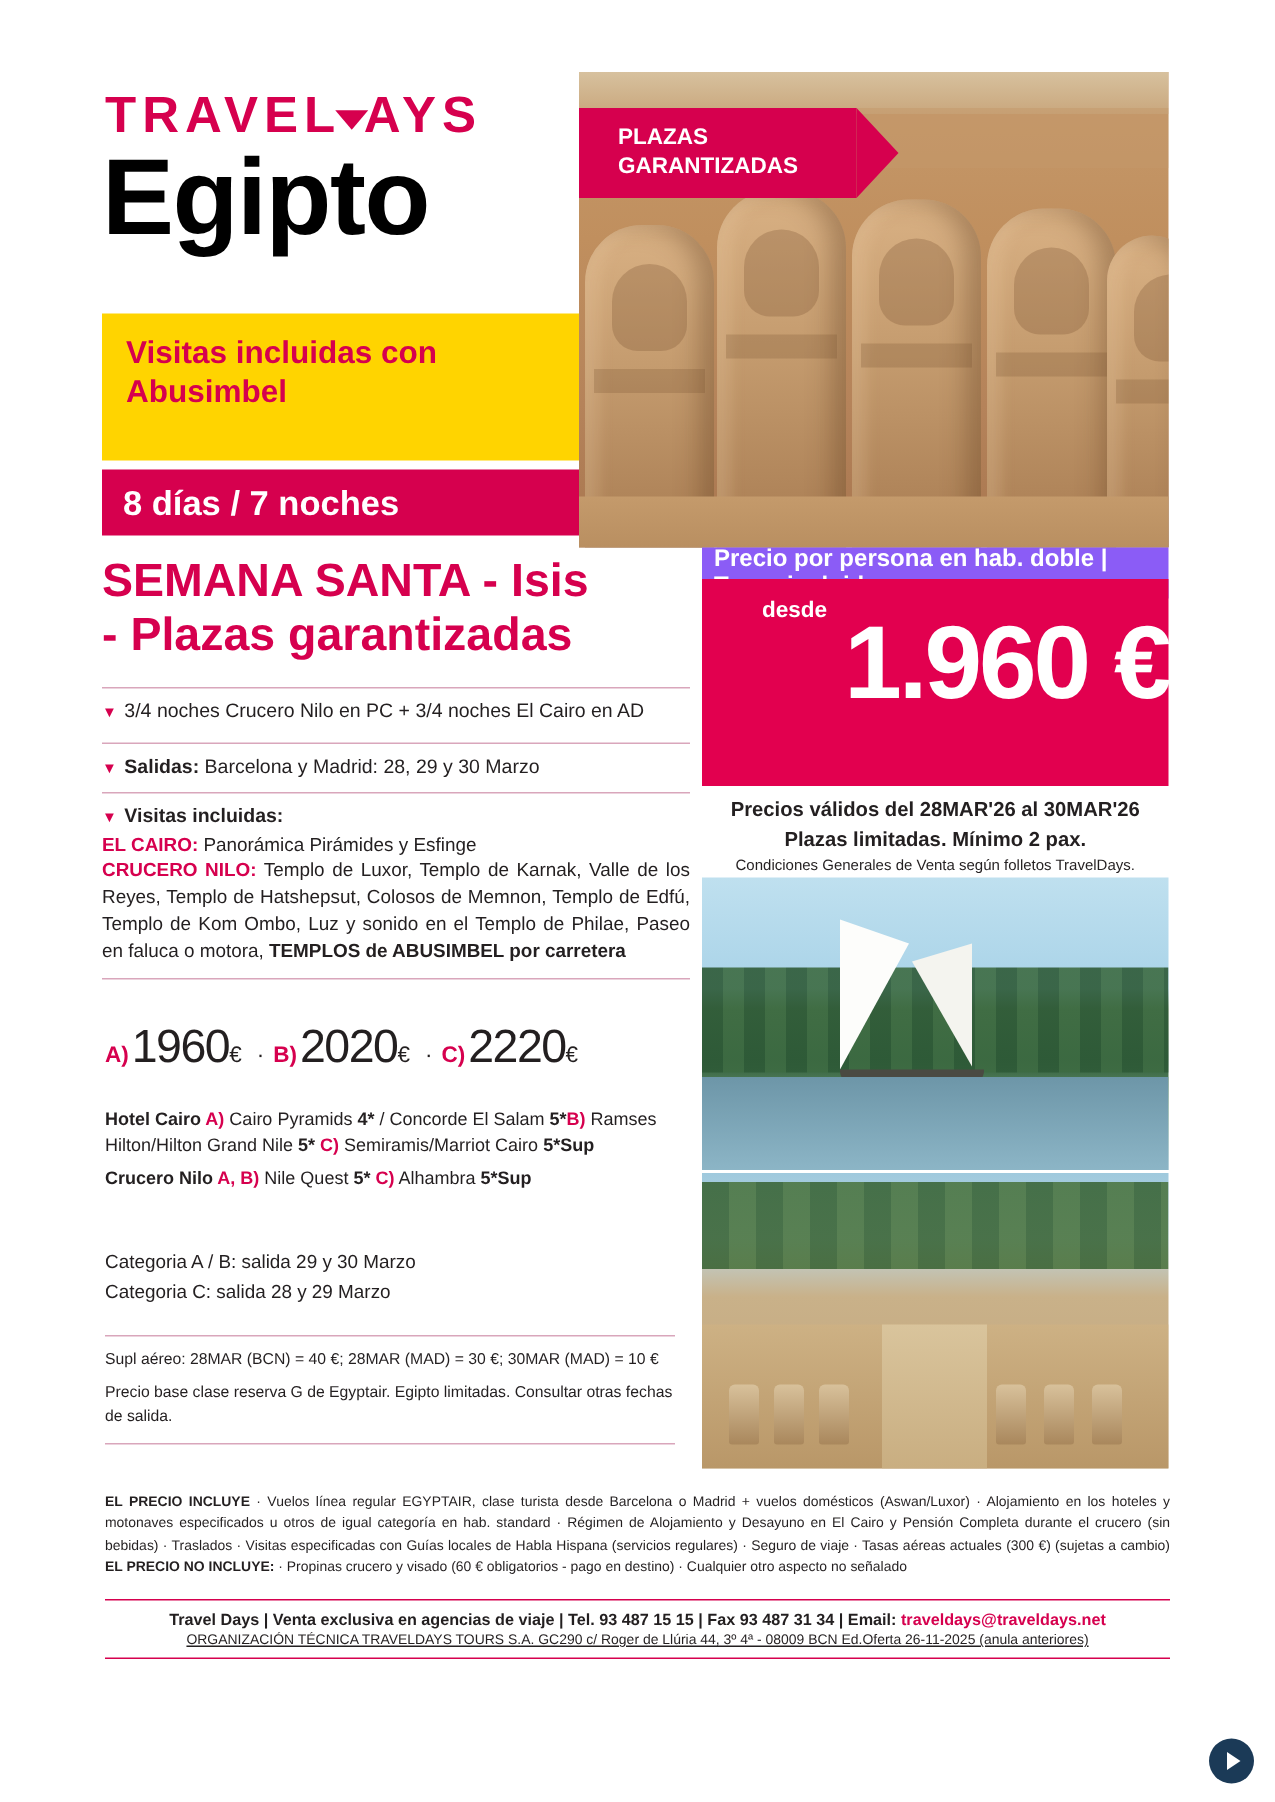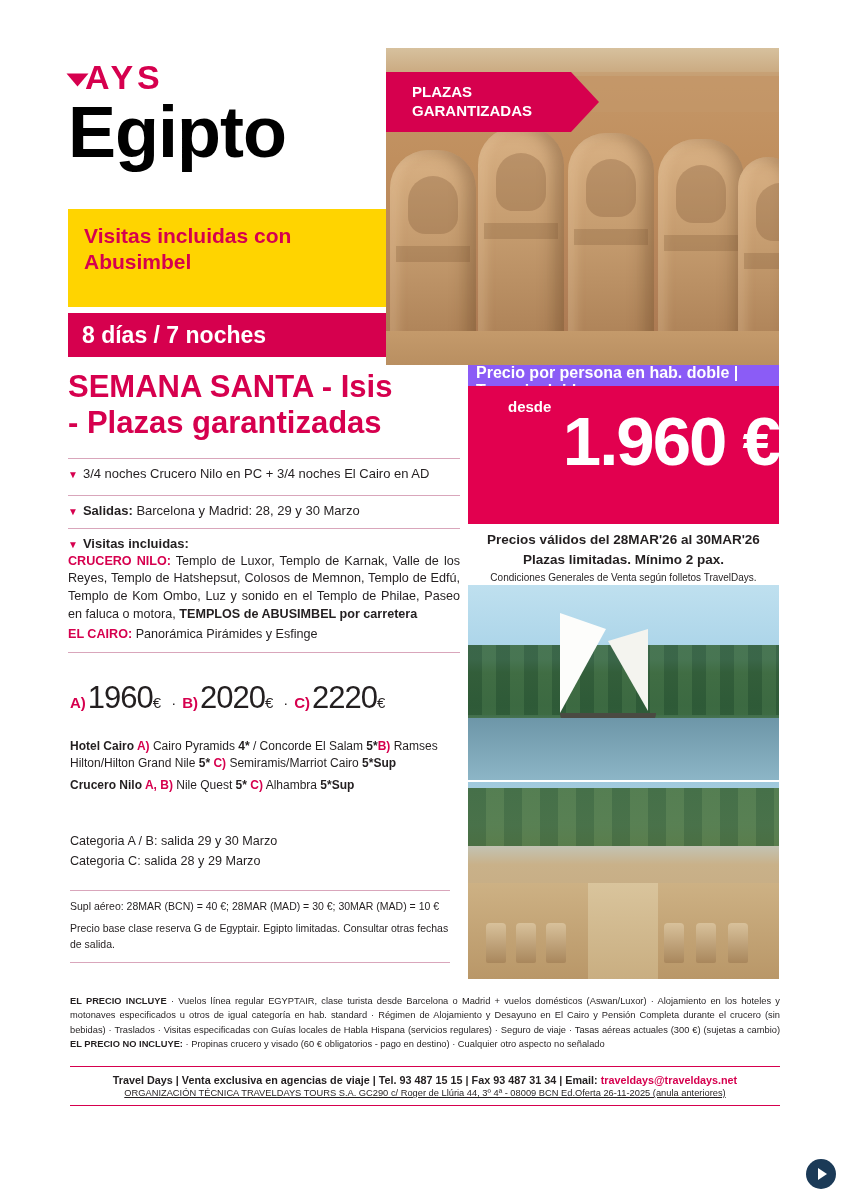--- a/index.html
+++ b/index.html
@@ -287,20 +287,21 @@
     border-bottom: 6px solid transparent;
     margin-left: 2px;
   }
 </style>
 </head>
 <body>
 
 <div class="page">
 
   <div class="logo">
+    <span>TRAVEL</span>
       <span class="tri"></span>
       <span>AYS</span>
   </div>
 
   <div class="maintitle">Egipto</div>
 
   <div class="yellowbox">
     <div class="txt">Visitas incluidas con</div>
     <div class="txt">Abusimbel</div>
   </div>
@@ -341,25 +342,25 @@
     <div class="ln" style="padding-top:6px;">
       <span class="bullet">▼</span><b>Salidas:</b><span> Barcelona y Madrid: 28, 29 y 30 Marzo</span>
     </div>
   </div>
 
   <div class="rulebox" id="line3">
     <div class="hr"></div>
     <div class="ln" style="padding-top:6px;">
       <span class="bullet">▼</span><b>Visitas incluidas:</b>
     </div>
+    <div class="visitas-body" style="margin-top:2px;">
+      <span class="kw">EL CAIRO:</span><span> Panorámica Pirámides y Esfinge</span>
+    </div>
     <div class="visitas-body">
       <span class="kw">CRUCERO NILO:</span><span> Templo de Luxor,  Templo de Karnak, Valle de los Reyes,  Templo de Hatshepsut,  Colosos de Memnon,  Templo de Edfú,  Templo de Kom Ombo, Luz y sonido en el Templo de Philae,  Paseo en faluca o motora, </span><b>TEMPLOS de ABUSIMBEL por carretera</b>
-    </div>
-    <div class="visitas-body" style="margin-top:2px;">
-      <span class="kw">EL CAIRO:</span><span> Panorámica Pirámides y Esfinge</span>
     </div>
     <div class="hr" style="margin-top:8px;"></div>
   </div>
 
   <div class="pricehdr">Precio por persona en hab. doble | Tasas incluidas</div>
 
   <div class="pricebox">
     <div class="desde">desde</div>
     <div class="amount">1.960 €</div>
   </div>

